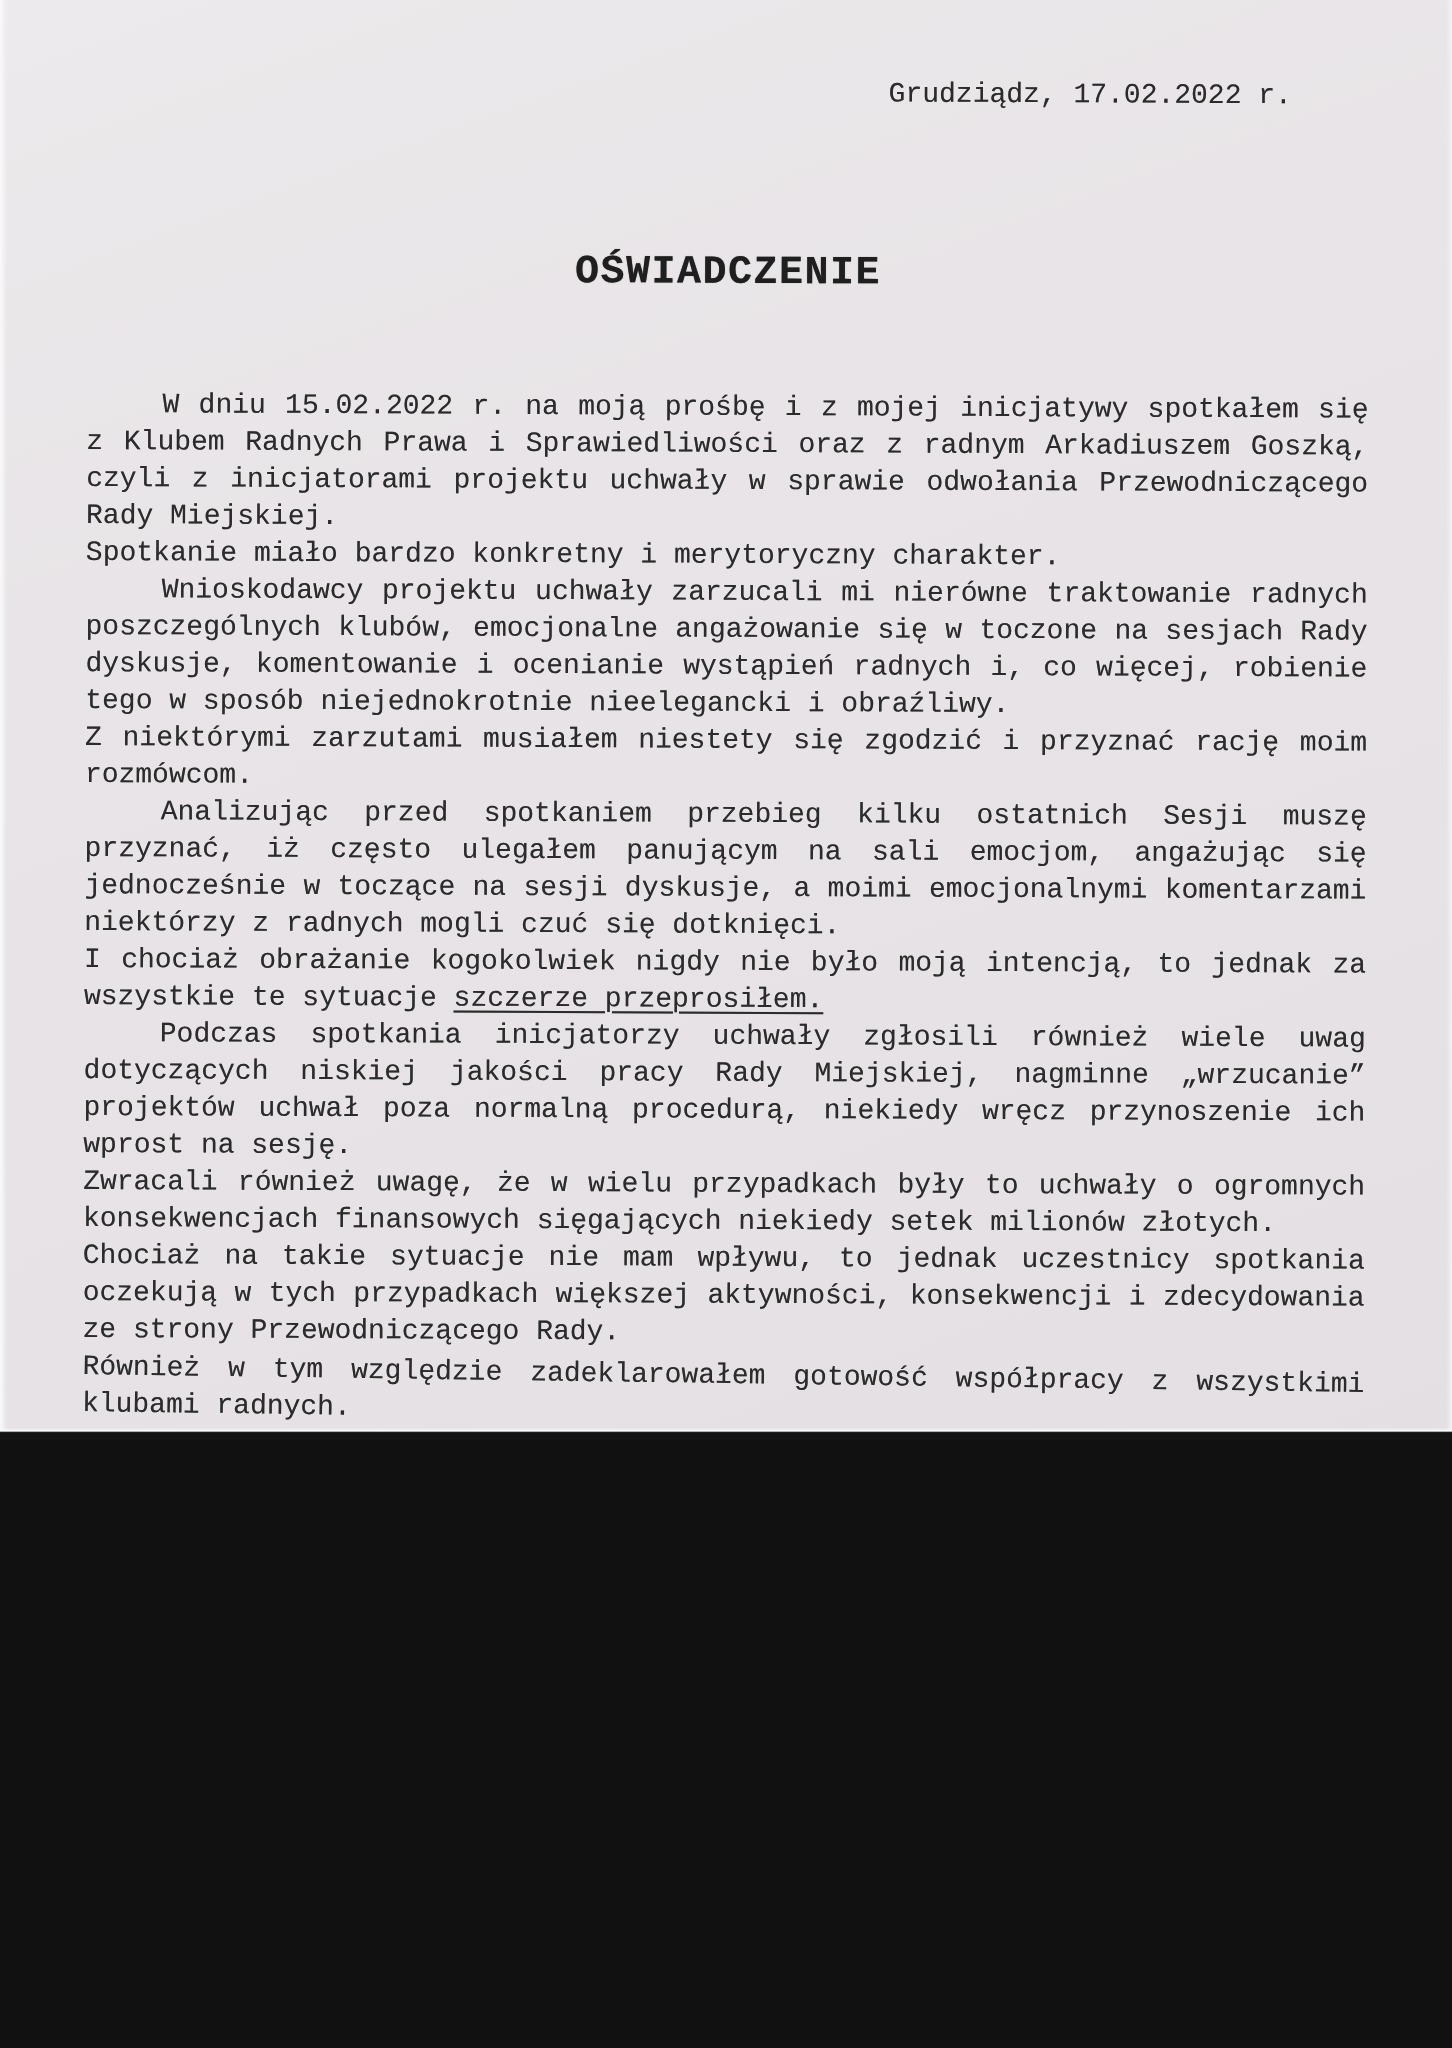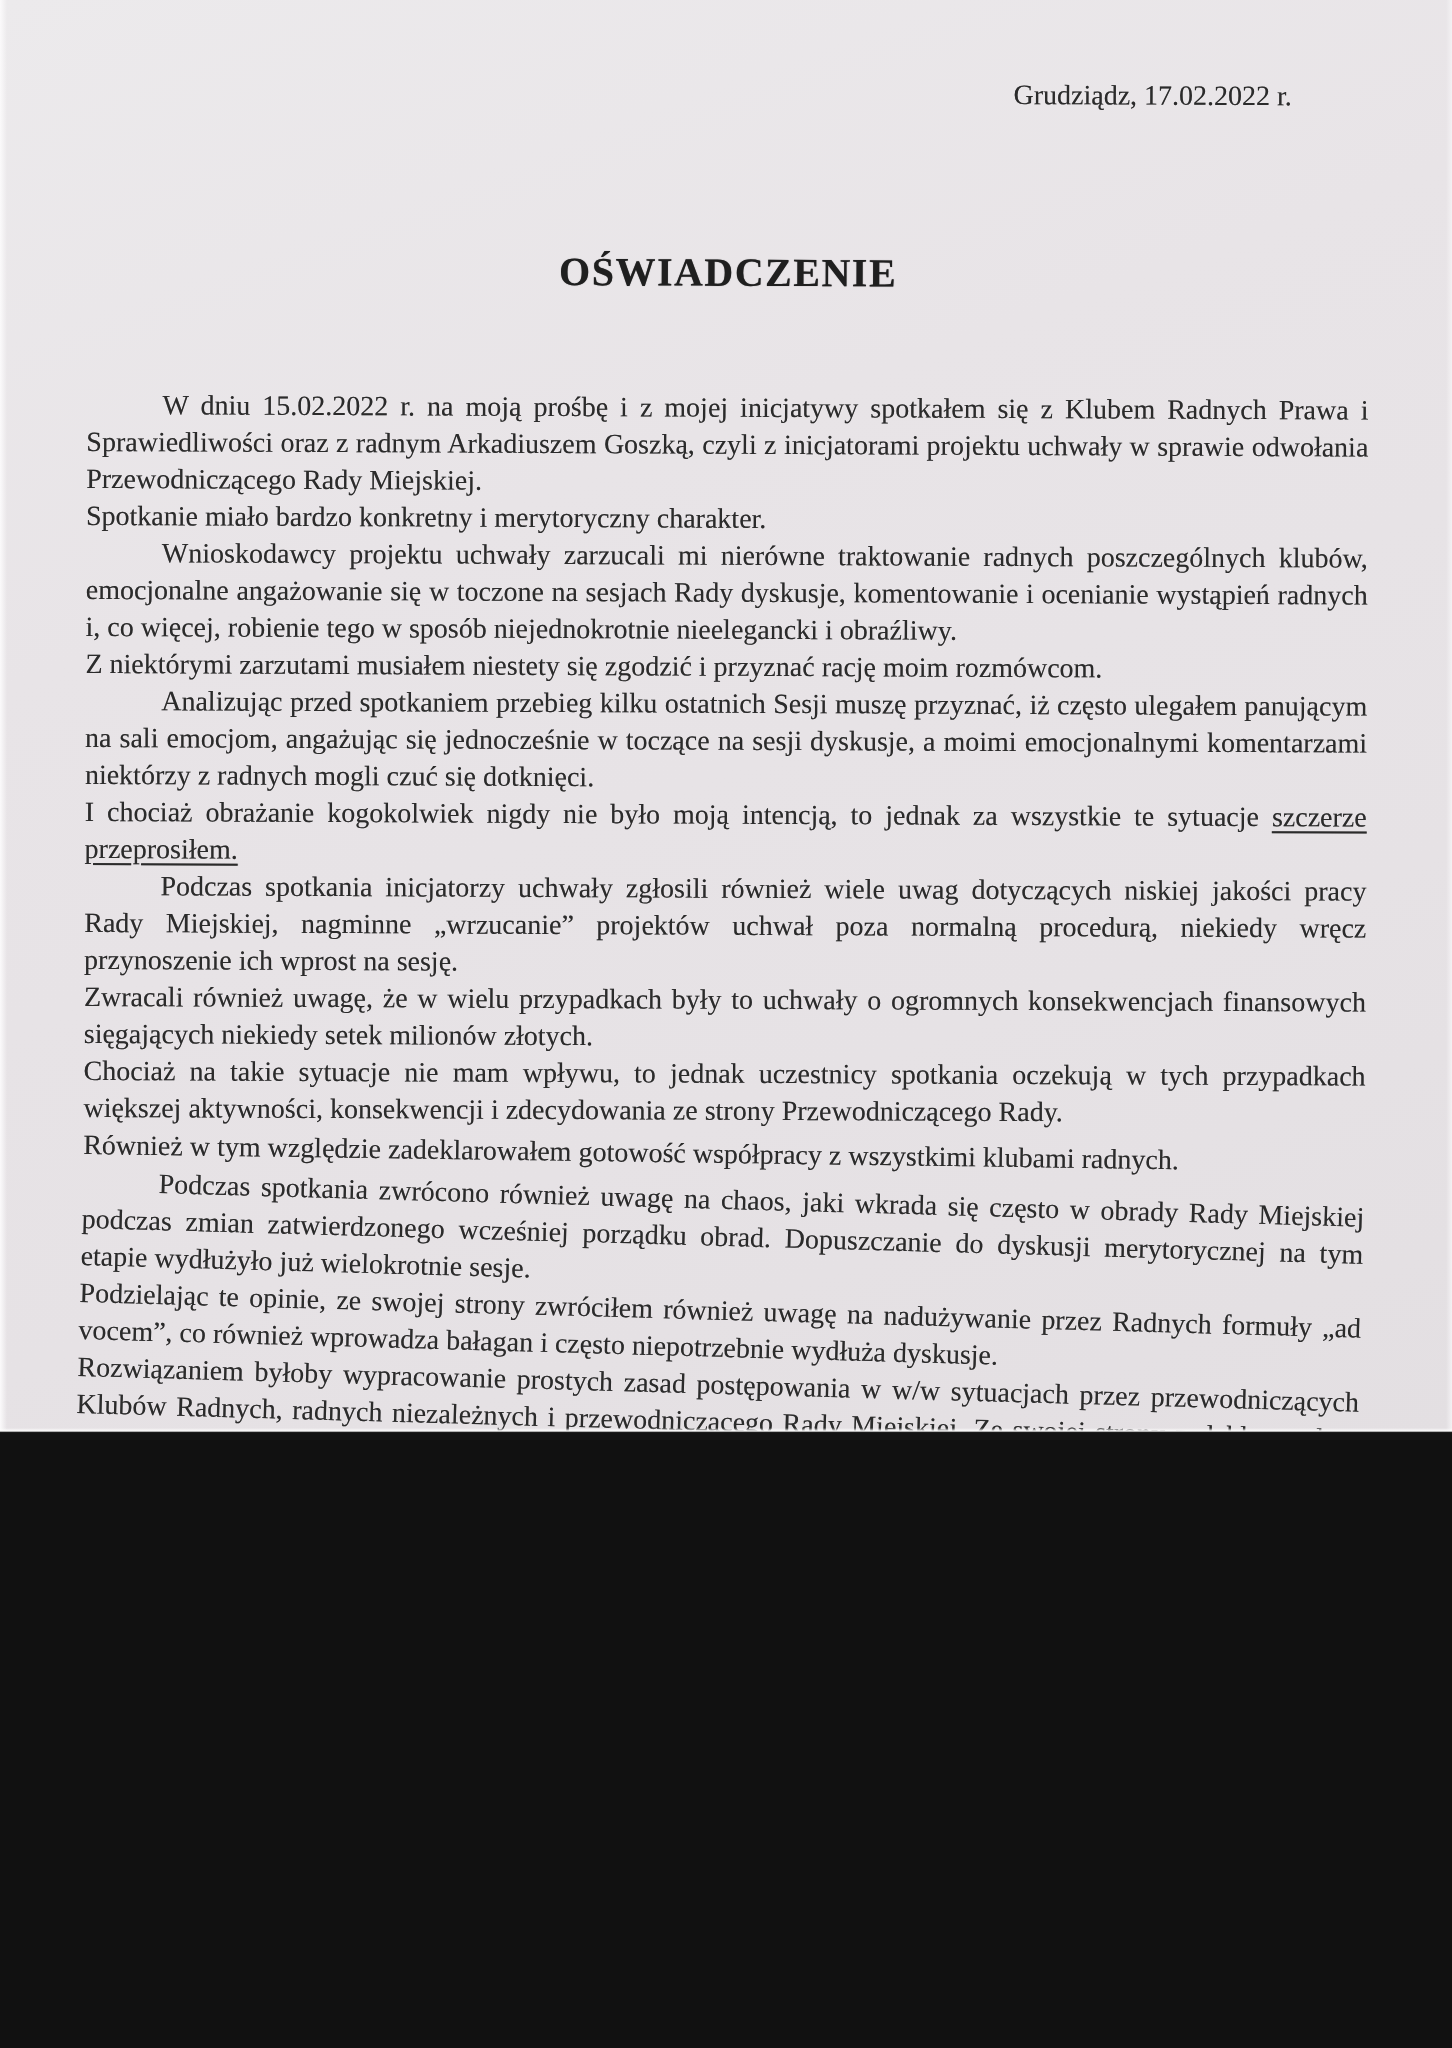--- a/index.html
+++ b/index.html
@@ -7,21 +7,21 @@
     padding: 0;
     background: #111;
   }
   .photo {
     position: relative;
     width: 1452px;
     height: 1440px;
     overflow: hidden;
     background: linear-gradient(160deg, #eceaec 0%, #e8e4e7 35%, #e6e2e5 70%, #e3dfe2 100%);
     box-sizing: border-box;
-    font-family: Liberation Serif, serif;
+    font-family: Liberation Mono, monospace;
     color: #2b2b2b;
   }
   .photo-edge-left {
     position: absolute; left: 0; top: 0; bottom: 0; width: 7px;
     background: linear-gradient(90deg, #fbfafb, rgba(251,250,251,0));
   }
   .photo-edge-right {
     position: absolute; right: 0; top: 0; bottom: 0; width: 6px;
     background: linear-gradient(270deg, #f3f1f3, rgba(243,241,243,0));
   }

